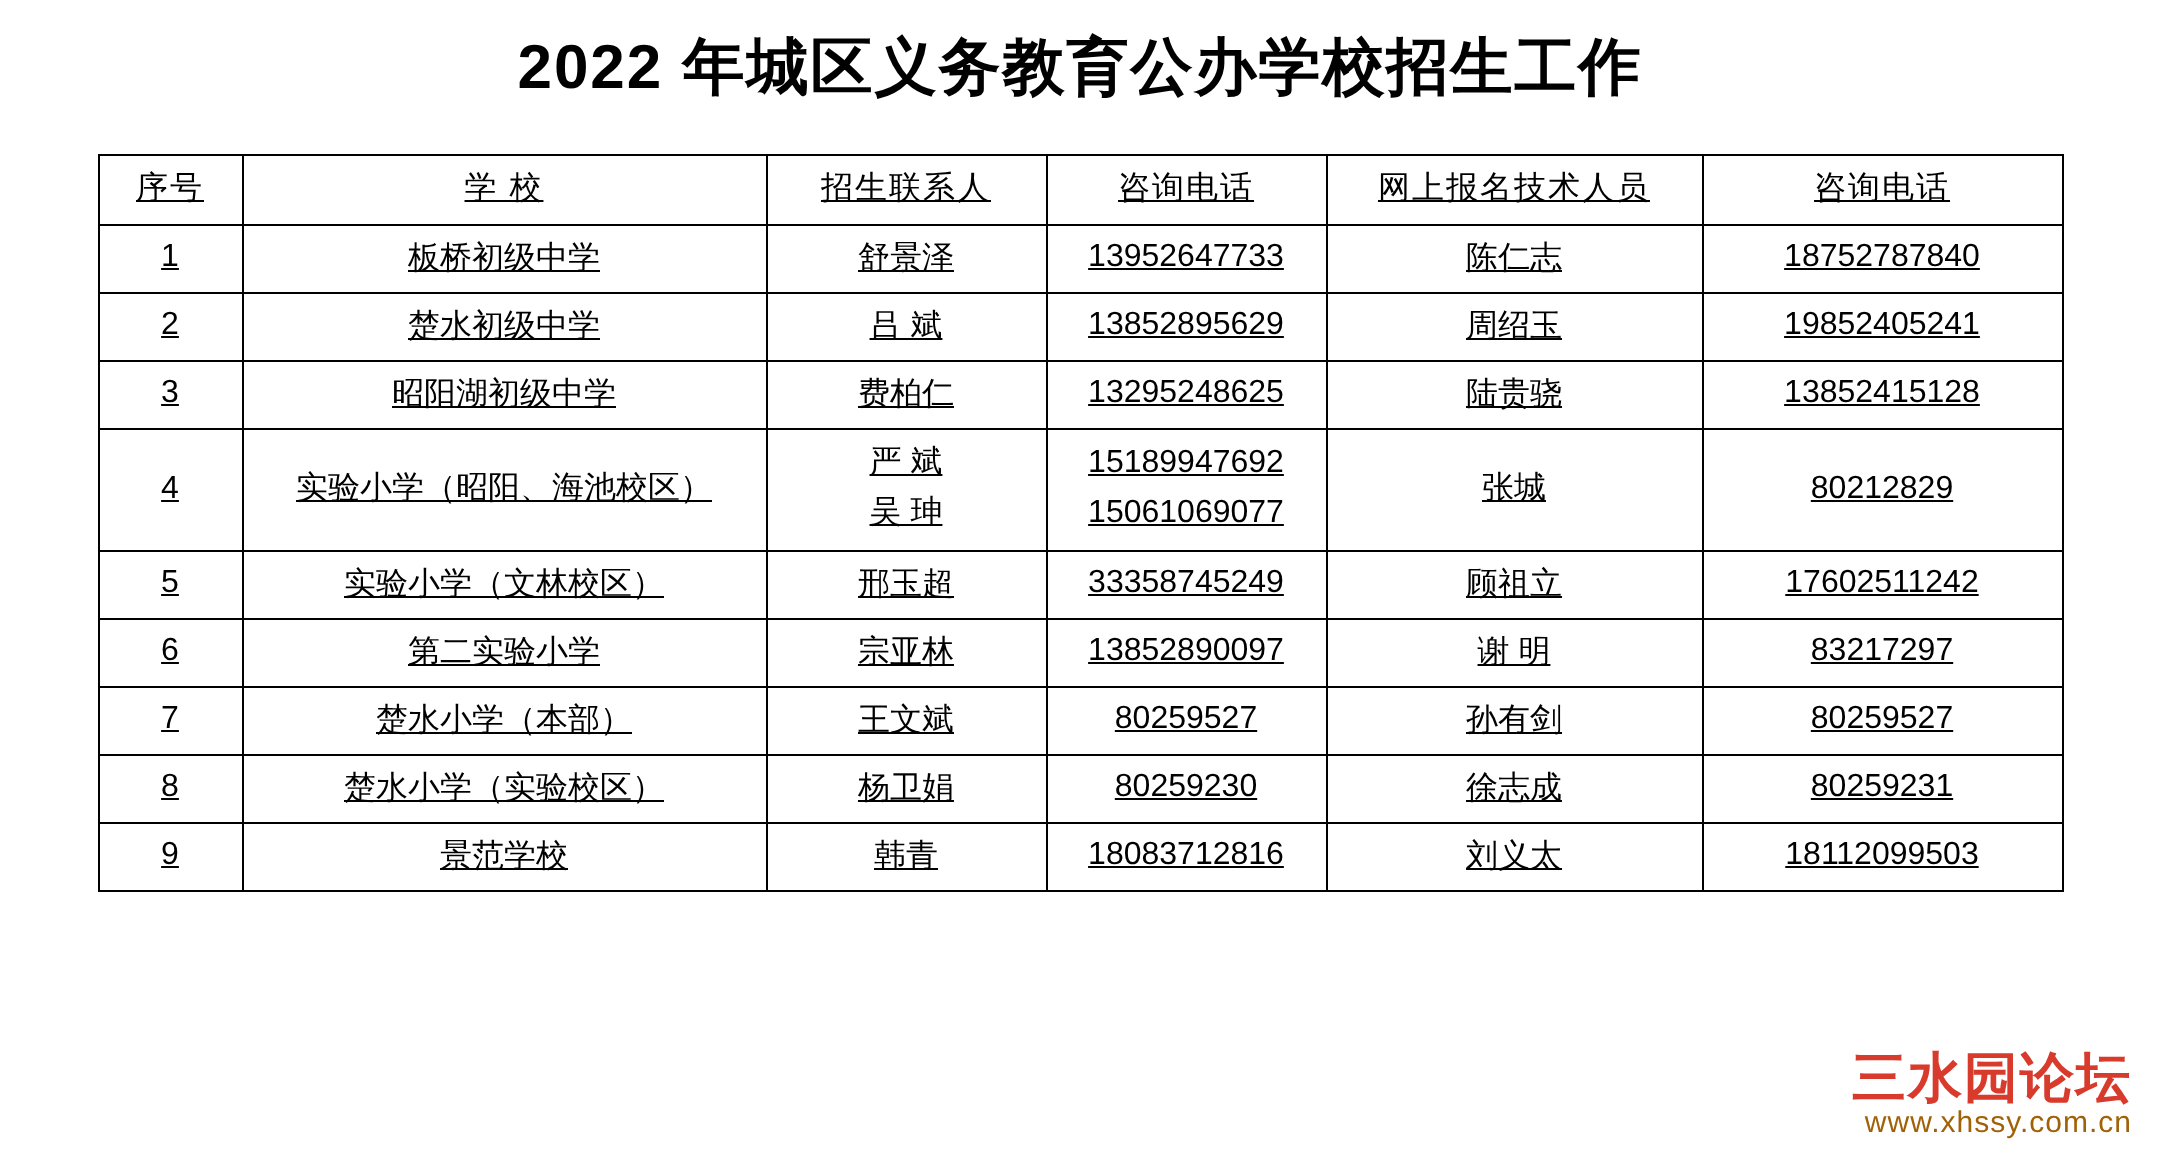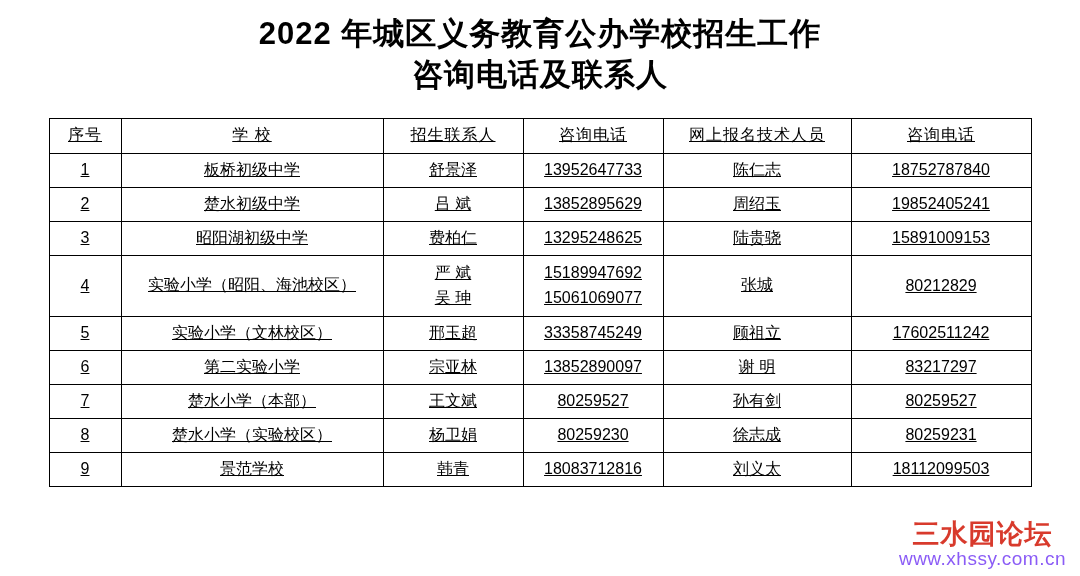--- a/index.html
+++ b/index.html
@@ -71,37 +71,35 @@
     pointer-events: none;
   }
   .watermark .wm-main {
     font-size: 27px;
     font-weight: bold;
     color: #d83a2c;
     font-family: Liberation Serif, serif;
     letter-spacing: 1px;
     line-height: 1.05;
     text-shadow: 0 0 2px rgba(255,255,255,0.6);
-    text-align: center;
   }
   .watermark .wm-sub {
-    font-size: 19px;
-    color: #8b5cf6;
+    font-size: 15px;
+    color: #a16207;
     font-family: "Liberation Sans", "DejaVu Sans", sans-serif;
     letter-spacing: 0.5px;
   }
 </style>
 </head>
 <body>
 
 <div class="page">
 
   <div class="doc-title">
     <span class="line">2022 年城区义务教育公办学校招生工作</span>
-    <span class="line">咨询电话及联系人</span>
   </div>
 
   <table class="main-table">
     <colgroup>
       <col style="width:72px">
       <col style="width:262px">
       <col style="width:140px">
       <col style="width:140px">
       <col style="width:188px">
       <col style="width:180px">
@@ -132,21 +130,21 @@
         <td>13852895629</td>
         <td>周绍玉</td>
         <td>19852405241</td>
       </tr>
       <tr>
         <td>3</td>
         <td>昭阳湖初级中学</td>
         <td>费柏仁</td>
         <td>13295248625</td>
         <td>陆贵骁</td>
-        <td>15891009153</td>
+        <td>13852415128</td>
       </tr>
       <tr class="tall-row">
         <td>4</td>
         <td>实验小学（昭阳、海池校区）</td>
         <td>
           <span class="two-line">严  斌</span>
           <span class="two-line">吴  珅</span>
         </td>
         <td>
           <span class="two-line">15189947692</span>

